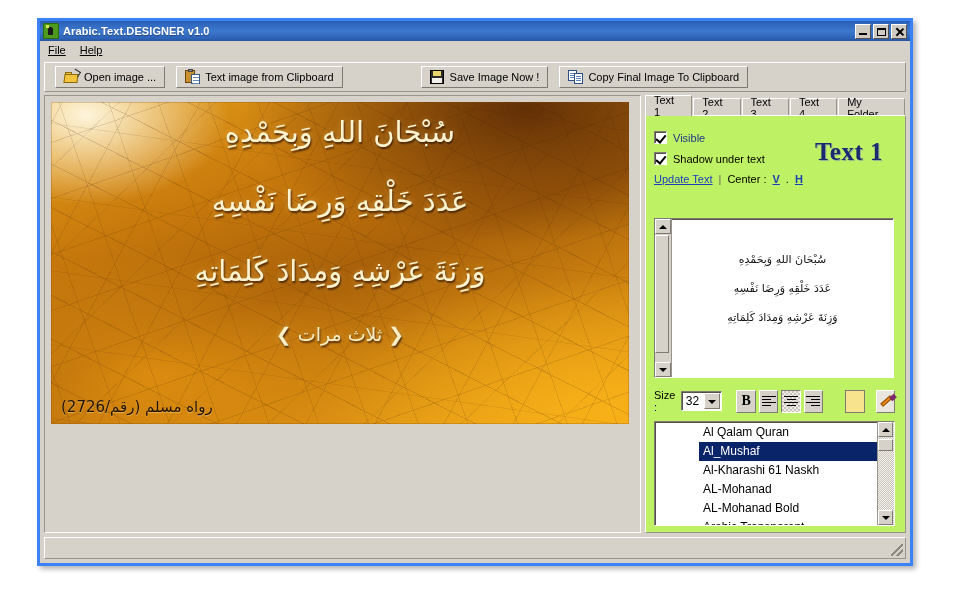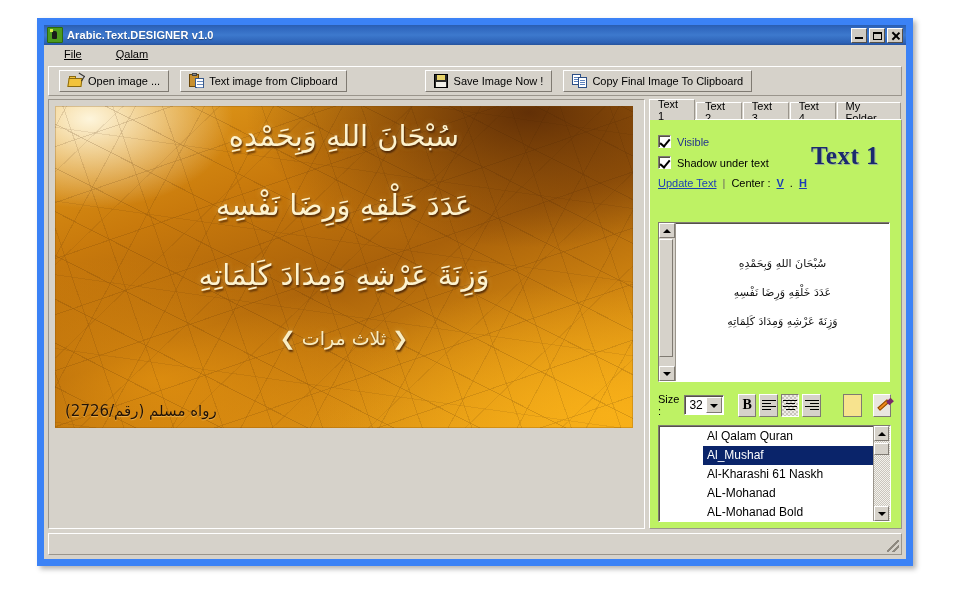--- a/index.html
+++ b/index.html
@@ -9,21 +9,21 @@
     font-family: "Liberation Sans", sans-serif;
     overflow: hidden;
   }
 
   
   #app-window {
     position: absolute;
     left: 37px; top: 18px;
     width: 876px; height: 548px;
     background: #d6d2ca;
-    border: 7px solid #3b82f6;
+    border: 3px solid #3b82f6;
     box-shadow: 3px 3px 5px rgba(0,0,0,0.30);
     box-sizing: border-box;
   }
 
   
   #title-bar {
     height: 20px;
     background: linear-gradient(to bottom, #2a5db0 0%, #2f66bd 12%, #3d79cd 50%, #2d62b6 88%, #27539c 100%);
     display: flex; align-items: center;
     padding: 0 2px 0 3px;
@@ -79,22 +79,22 @@
     left: 7px; top: 2px; width: 1.5px; height: 10px; background:#000;
   }
   .wb-close .g1 { transform: rotate(45deg); }
   .wb-close .g2 { transform: rotate(-45deg); }
 
   
   #menu-bar {
     height: 18px;
     background: #d6d2ca;
     display: flex; align-items: center;
-    padding-left: 20px;
-    font-size: 11px; color: #000; gap: 20px;
+    padding-left: 8px;
+    font-size: 11px; color: #000;
   }
   .menu-item { margin-right: 14px; cursor: default; }
   .menu-item u { text-decoration: underline; }
 
   
   #toolbar {
     margin: 3px 4px 0 4px;
     height: 30px;
     background: #d6d2ca;
     border: 1px solid #9a958c;
@@ -572,21 +572,21 @@
         </div>
       <div class="win-btn wb-close">
           <span class="g g1"></span>
           <span class="g g2"></span>
         </div>
     </div>
   </div>
 
   <div id="menu-bar">
     <div class="menu-item"><u>File</u></div>
-    <div class="menu-item"><u>Qalam</u></div>
+    <div class="menu-item"><u>Help</u></div>
   </div>
 
   <div id="toolbar">
     <div class="tb-sep"></div>
     <div class="tb-btn">
       <span class="ic ic-folder">
           <i class="fb"></i>
           <i class="ft"></i>
           <i class="fa"></i>
         </span>

